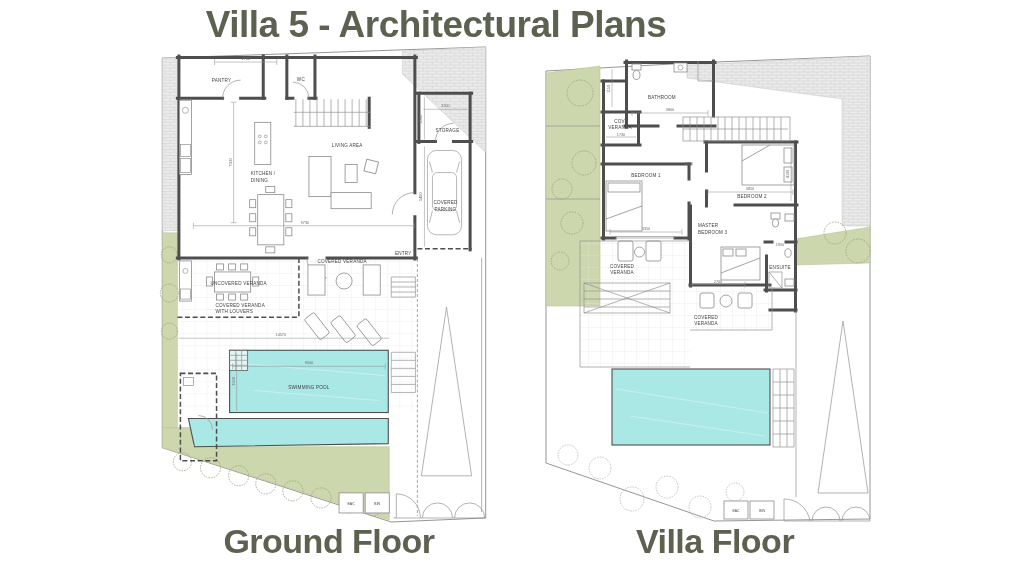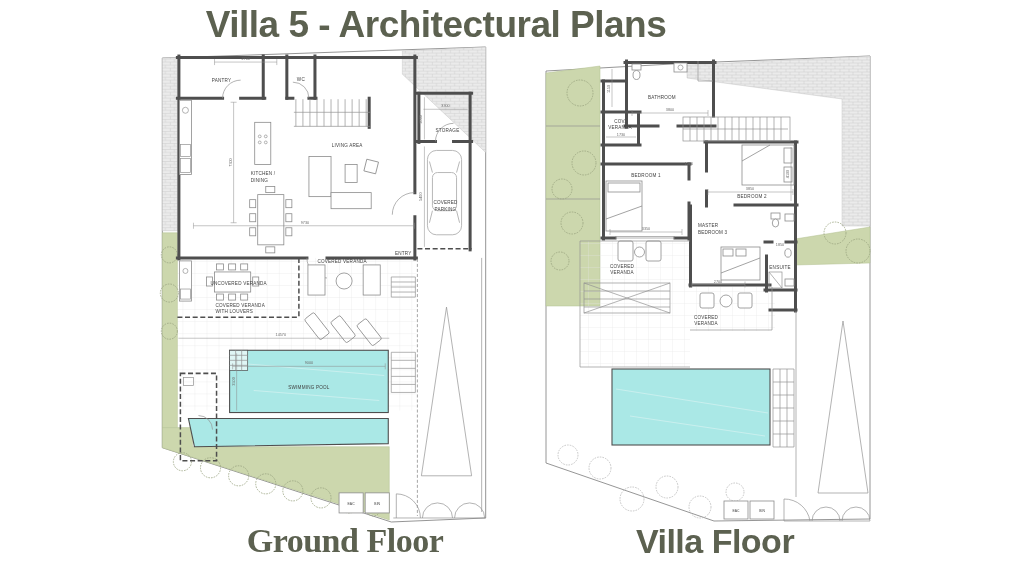--- a/index.html
+++ b/index.html
@@ -5,21 +5,21 @@
   html,body{margin:0;padding:0;}
   body{width:1024px;height:574px;background:#ffffff;position:relative;overflow:hidden;
        font-family:"Liberation Sans", sans-serif;}
   .page-title{position:absolute;left:0;top:4px;width:872px;text-align:center;
       font-size:37px;font-weight:600;letter-spacing:-0.5px;color:#5c6150;}
   .plan{position:absolute;}
   .plan-ground{left:158px;top:44px;width:332px;height:480px;}
   .plan-first{left:540px;top:50px;width:340px;height:474px;}
   .caption{position:absolute;top:522px;width:330px;text-align:center;
       font-size:34px;font-weight:600;letter-spacing:-0.5px;color:#5c6150;}
-  .cap-ground{left:180px;font-family:Liberation Serif, serif;}
+  .cap-ground{left:164px;}
   .cap-first{left:550px;}
   
   .bnd{fill:none;stroke:#8a8a8a;stroke-width:0.9;}
   .w{stroke:#4e4e4e;stroke-width:3;fill:none;stroke-linecap:square;}
   .t{stroke:#929292;stroke-width:0.7;fill:none;}
   .f{stroke:#8c8c8c;stroke-width:0.8;fill:#ffffff;}
   .dsh{stroke:#4e4e4e;stroke-width:1.5;stroke-dasharray:5 2.6;fill:none;}
   .dsht{stroke:#8f8f8f;stroke-width:0.8;stroke-dasharray:3 2;fill:none;}
   .dim{stroke:#8a8a8a;stroke-width:0.5;fill:none;}
   .lbl{fill:#3f3f3f;font-size:4.6px;font-family:"Liberation Sans",sans-serif;letter-spacing:0.2px;}

